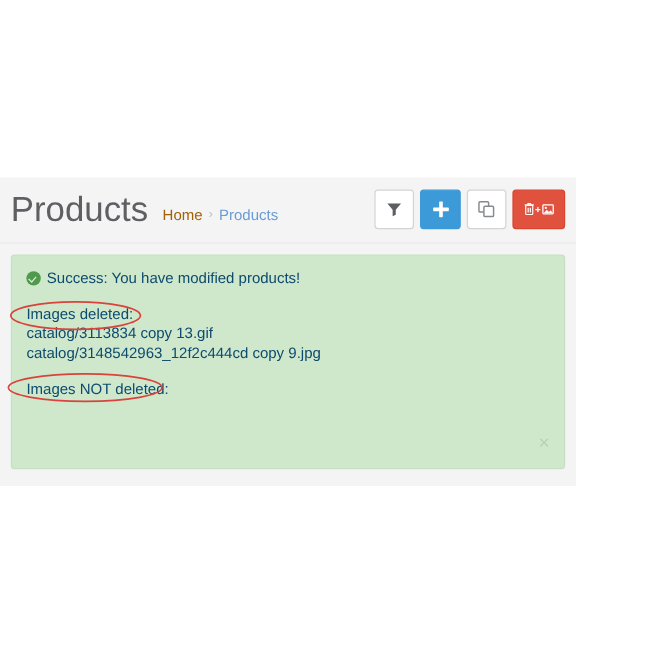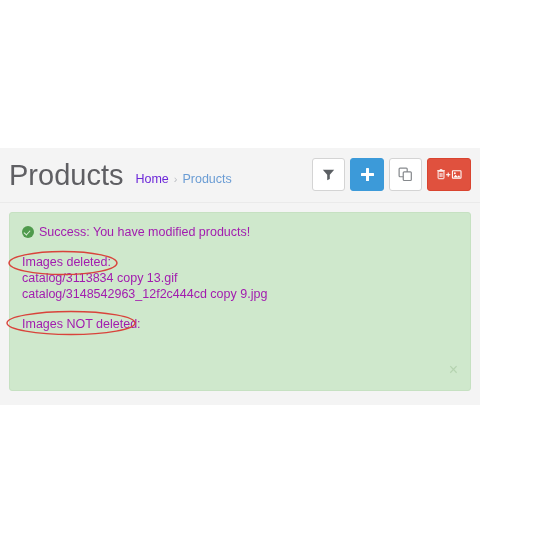--- a/index.html
+++ b/index.html
@@ -54,21 +54,21 @@
 
   .breadcrumb {
     display: flex;
     align-items: center;
     margin-left: 12px;
     padding-top: 7px;
     font-size: 12.5px;
     white-space: nowrap;
   }
   .crumb-home {
-    color: #6d28d9;
+    color: #a16207;
     text-align: center;
   }
   .crumb-sep {
     color: #bcbfc4;
     margin: 0 5px;
     font-size: 11px;
   }
   .crumb-current {
     color: #6a9cd4;
   }
@@ -142,21 +142,21 @@
     background: #cfe8cc;
     border: 1px solid #c6e1c2;
     border-radius: 3px;
     padding: 11px 14px 14px 12px;
     box-sizing: border-box;
     min-height: 179px;
   }
 
   .alert-line {
     font-size: 12.5px;
-    color: #a21caf;
+    color: #0c4a6e;
     line-height: 16px;
     white-space: nowrap;
   }
 
   .alert-head {
     display: flex;
     align-items: center;
     gap: 5px;
     margin-bottom: 14px;
   }

